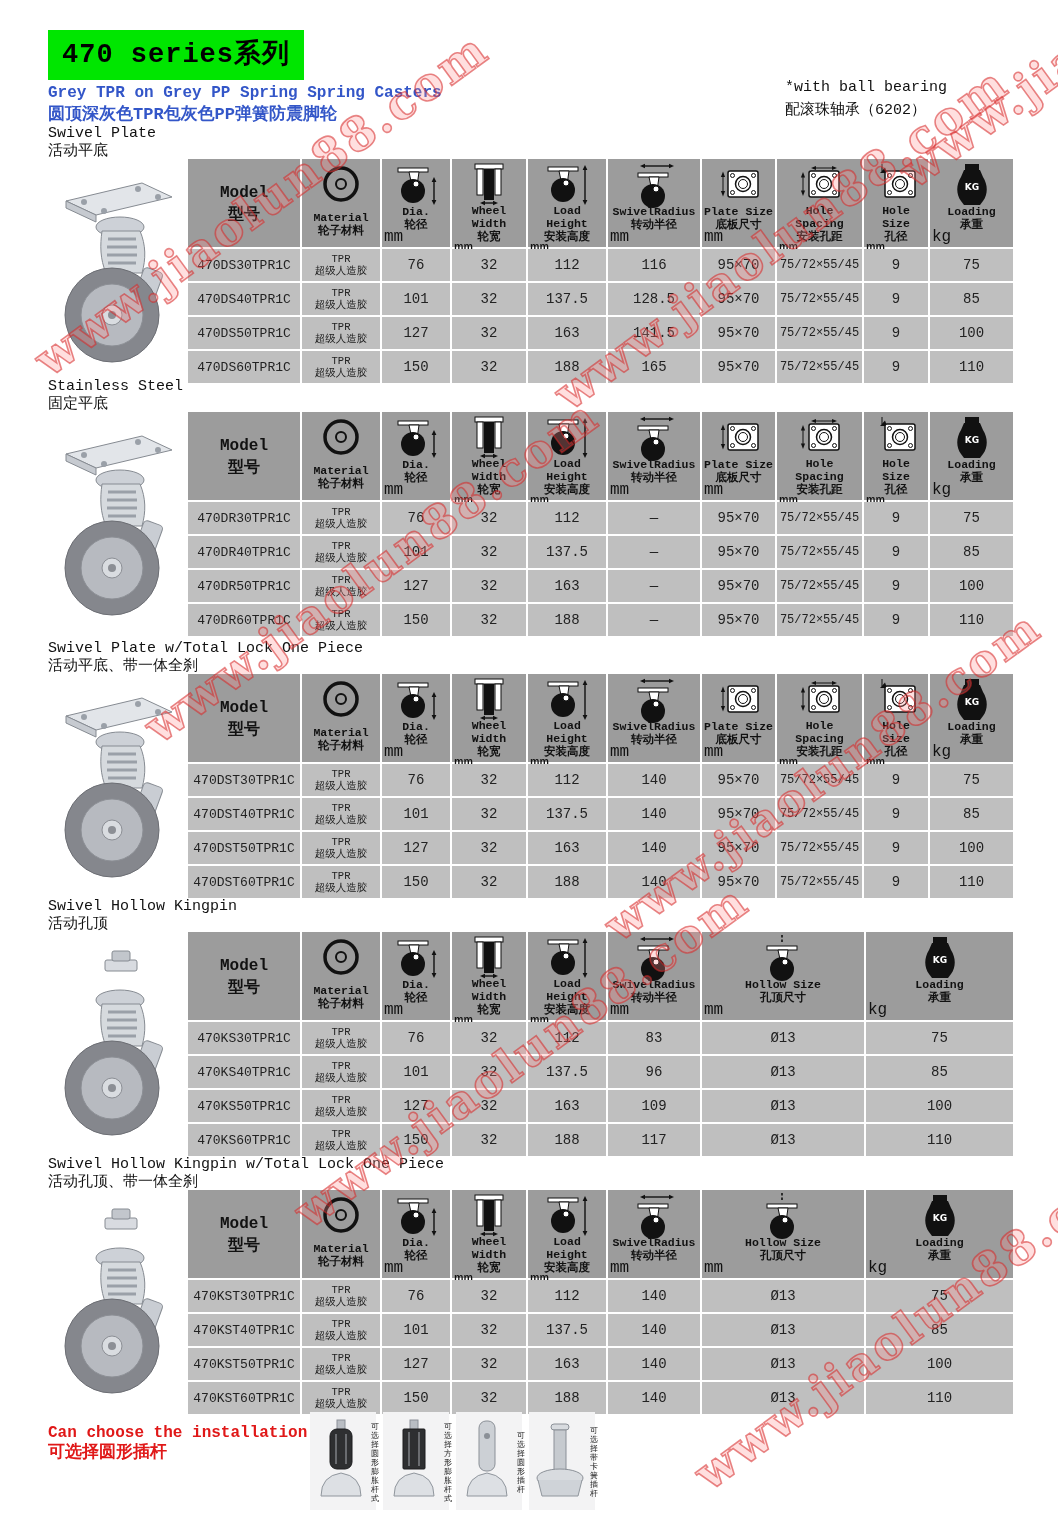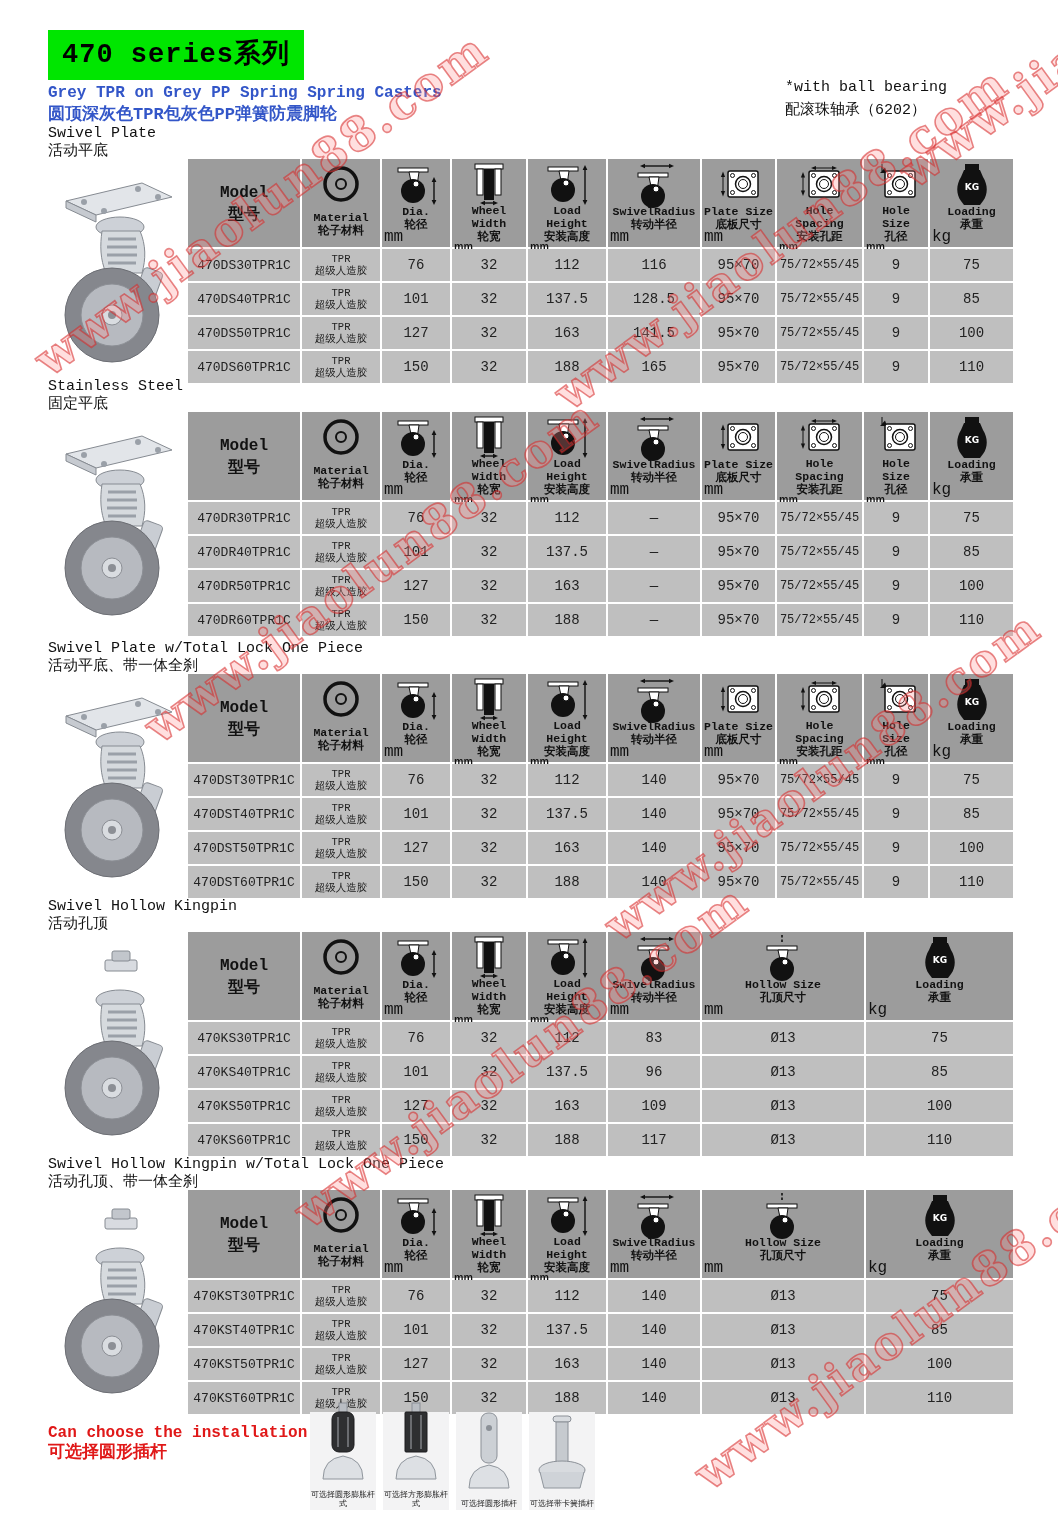--- a/index.html
+++ b/index.html
@@ -23,22 +23,22 @@
   .hunit{font-size:16px;line-height:13px;}
   .td{background:#bfbfbf;height:32px;display:flex;flex-direction:column;align-items:center;justify-content:center;
       font-size:14px;color:#222;box-sizing:border-box;}
   .td-model{font-size:13px;}
   .td-material div{font-size:10.5px;line-height:12px;text-align:center;}
   .td-spacing{font-size:12px;}
   .footer{position:absolute;left:48px;top:1412px;width:985px;height:100px;}
   .f-en{color:#e01818;font-weight:bold;font-size:16px;line-height:19px;margin-top:12px;}
   .f-zh{color:#e01818;font-weight:bold;font-size:17px;line-height:20px;}
   .options{position:absolute;left:262px;top:0;display:flex;gap:7px;}
-  .option{width:66px;height:98px;background:#f3f3f4;display:flex;flex-direction:column;align-items:center;
-          justify-content:flex-end;box-sizing:border-box;padding:2px 1px;}
+  .option{width:66px;height:98px;background:#f3f3f4;display:flex;align-items:center;
+          justify-content:flex-start;box-sizing:border-box;padding:2px 1px;}
   .option svg{flex:0 0 auto;}
   .olabel{font-size:8px;line-height:9px;text-align:center;color:#222;margin-top:2px;}
   .wm{position:absolute;font-family:"DejaVu Serif","Liberation Serif",serif;font-weight:bold;white-space:nowrap;
       color:rgba(255,140,140,0.28);-webkit-text-stroke:1.6px rgba(214,38,38,0.55);
       letter-spacing:3px;transform-origin:0 50%;pointer-events:none;z-index:5;}
 </style>
 </head>
 <body>
 
 <div class="page">

